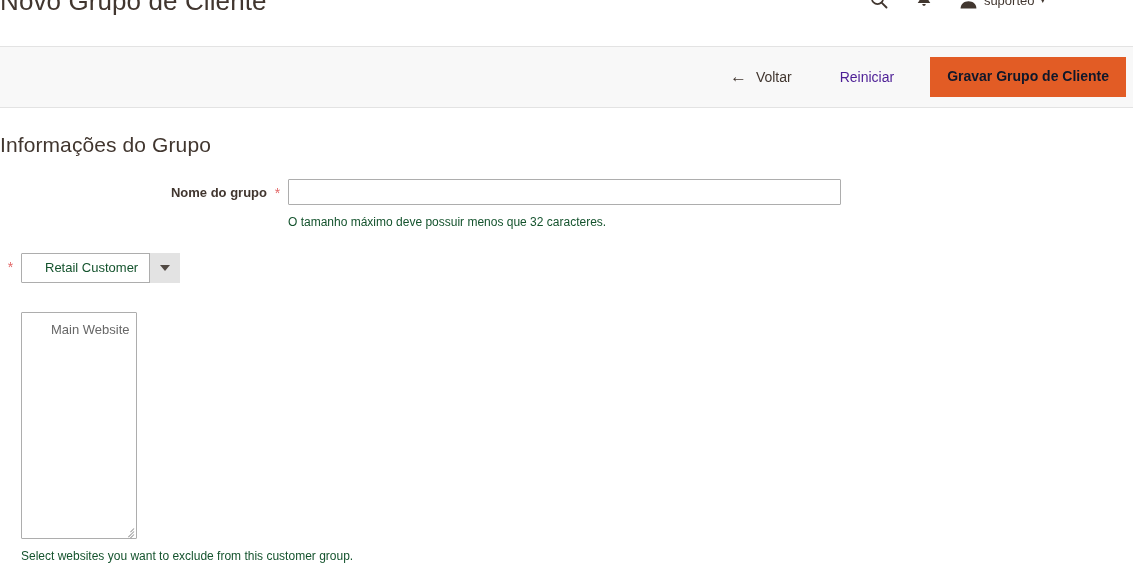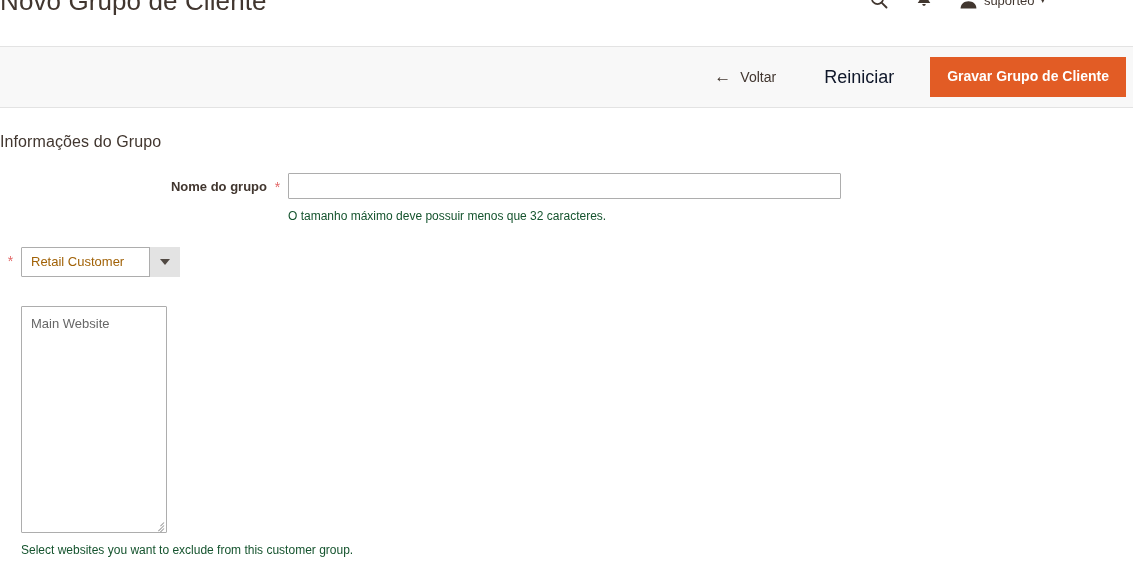--- a/index.html
+++ b/index.html
@@ -98,49 +98,49 @@
     font-size: 17px;
     line-height: 1;
     color: #41362f;
     display: inline-block;
     transform: translateY(-1px);
   }
   .btn-reset {
     background: transparent;
     border: none;
     font-family: "Liberation Sans", sans-serif;
-    font-size: 18px;
-    color: #0f172a;
+    font-size: 14px;
+    color: #4c1d95;
     cursor: pointer;
     padding: 6px 10px;
     margin-right: 26px;
   }
   .btn-primary {
     background: #e25c25;
     border: 1px solid #e25c25;
-    color: #ffffff;
+    color: #0f172a;
     font-family: "Liberation Sans", sans-serif;
     font-size: 14px;
     font-weight: bold;
     padding: 11px 16px;
     cursor: pointer;
     border-radius: 0;
     line-height: 1.1;
     white-space: nowrap;
   }
 
   
   .content {
     position: absolute;
     left: 0;
     top: 108px;
     width: 1133px;
   }
   .section-title {
-    font-size: 16px;
+    font-size: 21px;
     font-weight: 400;
     color: #41362f;
     margin: 25px 0 0 0;
     padding-left: 0px;
     letter-spacing: 0.1px;
   }
 
   .form-body {
     margin-top: 22px;
   }
@@ -207,22 +207,22 @@
     left: 0;
     top: 0;
     width: 159px;
     height: 30px;
     box-sizing: border-box;
     border: 1px solid #adadad;
     background: #ffffff;
     display: flex;
     align-items: center;
     font-size: 13px;
-    color: #a16207;
-    padding-left: 9px;
+    color: #14532d;
+    padding-left: 23px;
     border-radius: 1px;
     cursor: pointer;
   }
   .select-arrow-btn {
     position: absolute;
     right: 0px;
     top: 0px;
     width: 31px;
     height: 30px;
     box-sizing: border-box;
@@ -236,27 +236,28 @@
   .select-arrow-btn .caret {
     width: 0;
     height: 0;
     border-left: 5px solid transparent;
     border-right: 5px solid transparent;
     border-top: 6px solid #514943;
   }
 
   .multiselect {
     position: relative;
-    width: 146px;
+    width: 116px;
     height: 227px;
     box-sizing: border-box;
     border: 1px solid #adadad;
     background: #ffffff;
     border-radius: 1px;
     overflow: hidden;
+    padding-left: 20px;
   }
   .multiselect-option {
     font-size: 13px;
     color: #676767;
     padding: 9px 0 0 9px;
     white-space: nowrap;
     cursor: pointer;
   }
   .resize-grip {
     position: absolute;

